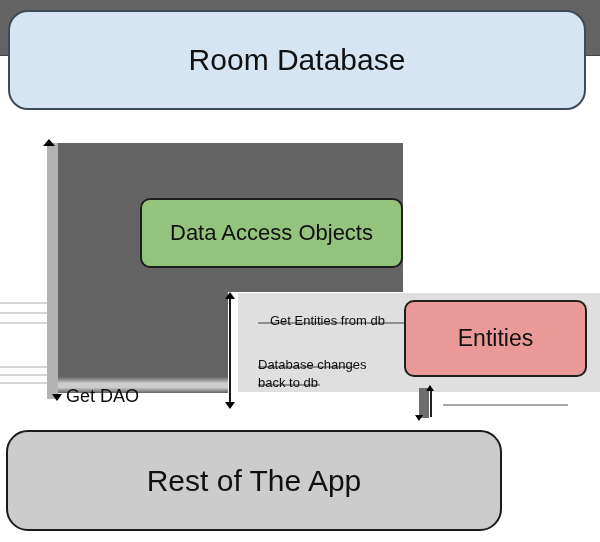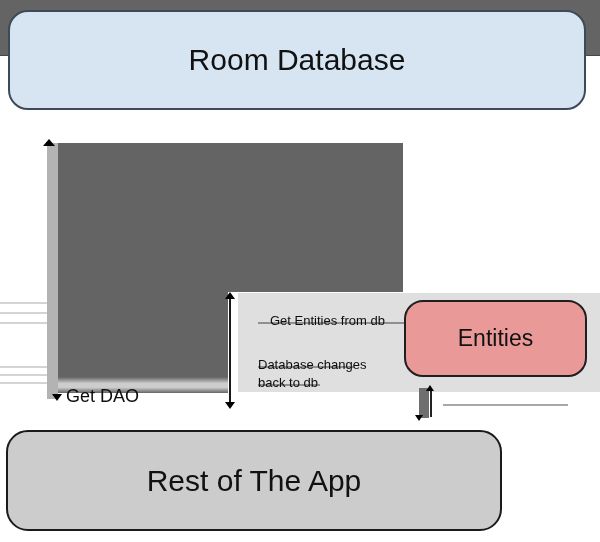--- a/index.html
+++ b/index.html
@@ -39,21 +39,21 @@
   .tri-up-de{left:225px;top:292px;border-left:5px solid transparent;border-right:5px solid transparent;border-bottom:7px solid #000;}
   .tri-dn-de{left:225px;top:402px;border-left:5px solid transparent;border-right:5px solid transparent;border-top:7px solid #000;}
   .gs-bar{left:419px;top:388px;width:10px;height:30px;background:#6e6e6e;}
   .gs-line{left:430px;top:389px;width:2px;height:28px;background:#222;}
   .tri-up-gs{left:426px;top:385px;border-left:4px solid transparent;border-right:4px solid transparent;border-bottom:6px solid #000;}
   .tri-dn-gs{left:415px;top:415px;border-left:4px solid transparent;border-right:4px solid transparent;border-top:6px solid #000;}
   
   .node{display:flex;align-items:center;justify-content:center;text-align:center;box-sizing:border-box;}
   .room{left:8px;top:10px;width:578px;height:100px;background:#d7e4f2;border:2px solid #3d4a57;border-radius:20px;font-size:30px;align-items:center;}
   .dao{left:140px;top:198px;width:263px;height:70px;background:#93c47d;border:2px solid #1f1f1f;border-radius:10px;font-size:22px;}
-  .entities{left:404px;top:300px;width:183px;height:77px;background:#ea9999;border:2px solid #1f1f1f;border-radius:19px;font-size:23px;}
+  .entities{left:404px;top:300px;width:183px;height:77px;background:#ea9999;border:2px solid #1f1f1f;border-radius:10px;font-size:23px;}
   .rest{left:6px;top:430px;width:496px;height:101px;background:#cccccc;border:2px solid #1a1a1a;border-radius:22px;font-size:30px;}
   
   .elabel{font-size:13px;color:#0d0d0d;line-height:1.35;}
   .lbl-getdao{left:66px;top:384px;font-size:18px;}
   .lbl-getentities{left:270px;top:312px;}
   .lbl-persist{left:258px;top:356px;width:114px;}
   .lbl-getset{left:443px;top:396px;}
 </style>
 </head>
 <body>
@@ -90,20 +90,23 @@
   <div class="abs tri tri-dn-de"></div>
 
   <div class="abs gs-bar"></div>
   <div class="abs gs-line"></div>
   <div class="abs tri tri-up-gs"></div>
   <div class="abs tri tri-dn-gs"></div>
 
   <div class="abs elabel lbl-getentities">Get Entities from db</div>
   <div class="abs elabel lbl-persist">Database changes back to db</div>
 
+  <div class="abs node dao">
+    <span>Data Access Objects</span>
+  </div>
   <div class="abs node entities">
     <span>Entities</span>
   </div>
   <div class="abs node room">
     <span>Room Database</span>
   </div>
   <div class="abs node rest">
     <span>Rest of The App</span>
   </div>
 

